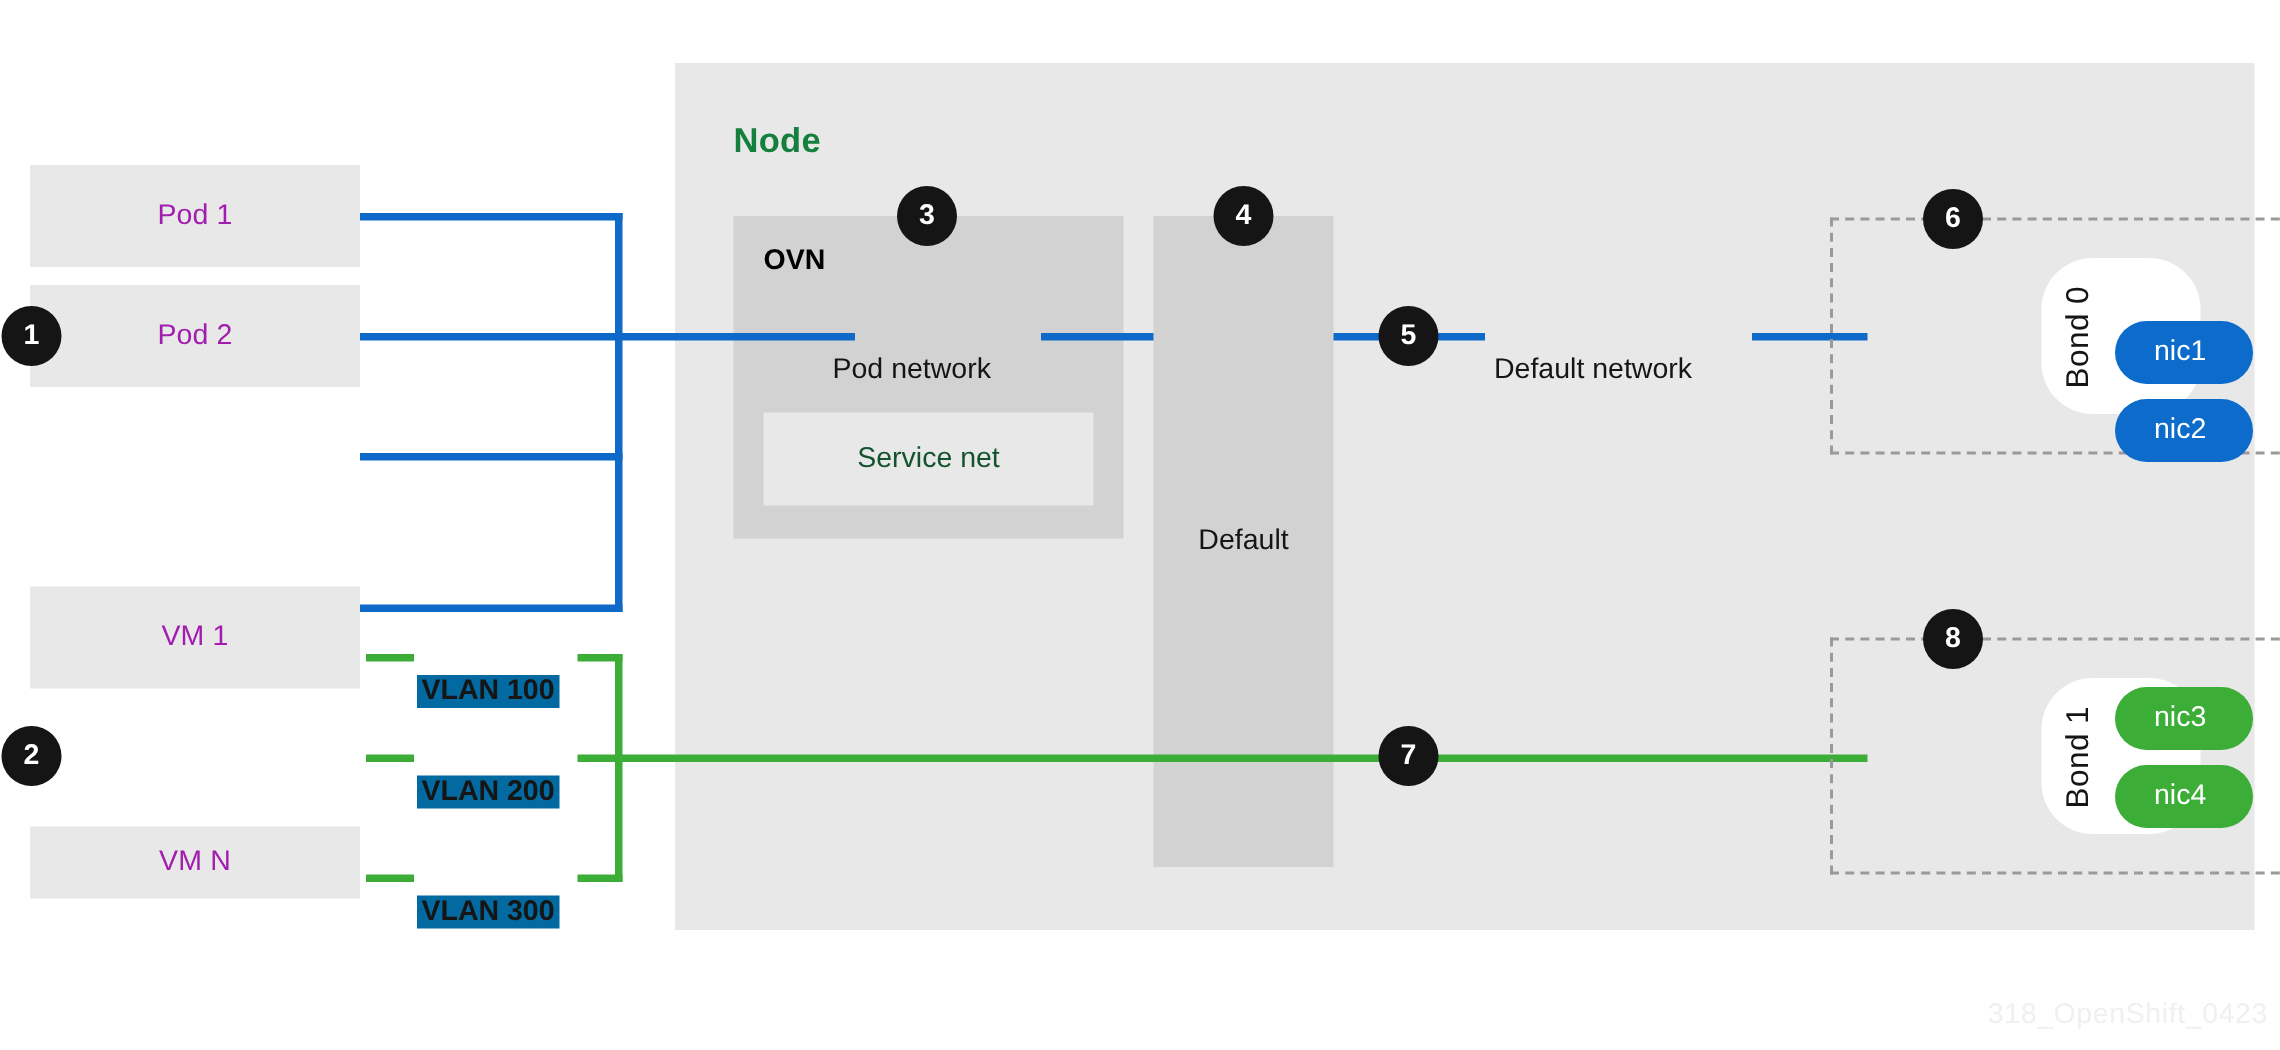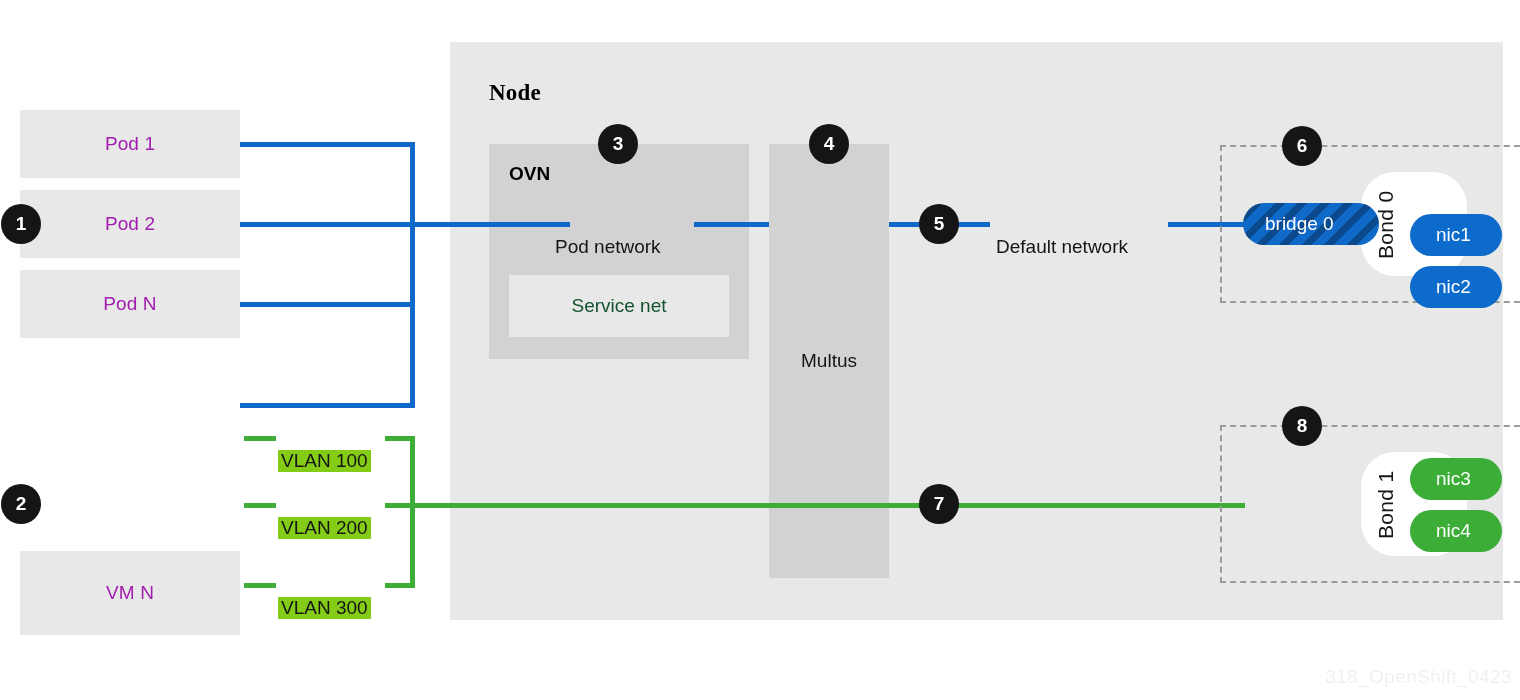--- a/index.html
+++ b/index.html
@@ -31,23 +31,22 @@
     position: absolute;
     left: 450px; top: 42px;
     width: 1053px; height: 578px;
     background: #e8e8e8;
   }
   .node-title {
     position: absolute;
     left: 489px; top: 80px;
     font-size: 23px;
     font-weight: bold;
-    color: #000000;
+    color: #15803d;
     letter-spacing: .2px;
-    font-family: Liberation Serif, serif;
   }
 
   .ovn-box {
     position: absolute;
     left: 489px; top: 144px;
     width: 260px; height: 215px;
     background: #d2d2d2;
   }
   .ovn-label {
     position: absolute;
@@ -89,21 +88,21 @@
     position: absolute;
     font-size: 19px;
     color: #151515;
     background: transparent;
     white-space: nowrap;
     transform: translateY(-50%);
     margin-top: 23px;
   }
   .wire-text.on-gray { background: #e8e8e8; }
   .wire-text.on-dark { background: #d2d2d2; }
-  .wire-text.on-white { background: #84cc16; }
+  .wire-text.on-white { background: #0369a1; font-weight: bold; }
 
   
   .marker {
     position: absolute;
     width: 40px; height: 40px;
     border-radius: 50%;
     background: #151515;
     color: #ffffff;
     display: flex; align-items: center; justify-content: center;
     font-size: 19px; font-weight: bold;
@@ -182,27 +181,27 @@
 <div id="stage">
 
   <div class="node-panel"></div>
   <div class="node-title">Node</div>
 
   <div class="ovn-box"></div>
   <div class="ovn-label">OVN</div>
   <div class="service-net">Service net</div>
 
   <div class="multus-box"></div>
-  <div class="multus-label">Multus</div>
+  <div class="multus-label">Default</div>
 
   <div class="wl-box" style="left:20px; top:110px; width:220px; height:68px;">Pod 1</div>
   <div class="wl-box" style="left:20px; top:190px; width:220px; height:68px;">Pod 2</div>
-  <div class="wl-box" style="left:20px; top:270px; width:220px; height:68px;">Pod N</div>
-
-  <div class="wl-box" style="left:20px; top:551px; width:220px; height:84px;">VM N</div>
+
+  <div class="wl-box" style="left:20px; top:391px; width:220px; height:68px;">VM 1</div>
+  <div class="wl-box" style="left:20px; top:551px; width:220px; height:48px;">VM N</div>
 
   <div class="hline blue" style="left:240px; top:142px; width:175px;"></div>
 
   <div class="hline blue" style="left:240px; top:222px; width:330px;"></div>
 
   <div class="hline blue" style="left:240px; top:302px; width:175px;"></div>
 
   <div class="hline blue" style="left:240px; top:403px; width:175px;"></div>
 
   <div class="vline blue" style="left:410px; top:142px; height:266px;"></div>
@@ -227,21 +226,20 @@
 
   <div class="hline green" style="left:244px; top:583px; width:32px;"></div>
   <div class="wire-text on-white" style="left:278px; top:585px; padding:0 3px;">VLAN 300</div>
   <div class="hline green" style="left:385px; top:583px; width:30px;"></div>
 
   <div class="vline green" style="left:410px; top:436px; height:152px;"></div>
 
   <div class="dashed-group" style="left:1220px; top:145px; width:310px; height:158px;"></div>
   <div class="bond-shell" style="left:1361px; top:172px; width:106px; height:104px;"></div>
   <div class="bond-label" style="left:1374px; top:180px; width:26px; height:90px;">Bond 0</div>
-  <div class="bridge-pill b-blue" style="left:1243px; top:203px; width:136px;">bridge 0</div>
   <div class="nic-pill n-blue" style="left:1410px; top:178px; width:92px;">nic1</div>
   <div class="nic-pill n-blue" style="left:1410px; top:230px; width:92px;">nic2</div>
 
   <div class="dashed-group" style="left:1220px; top:425px; width:310px; height:158px;"></div>
   <div class="bond-shell" style="left:1361px; top:452px; width:106px; height:104px;"></div>
   <div class="bond-label" style="left:1374px; top:460px; width:26px; height:90px;">Bond 1</div>
   <div class="nic-pill n-green" style="left:1410px; top:458px; width:92px;">nic3</div>
   <div class="nic-pill n-green" style="left:1410px; top:510px; width:92px;">nic4</div>
 
   <div class="marker" style="left:1px; top:204px;">1</div>

